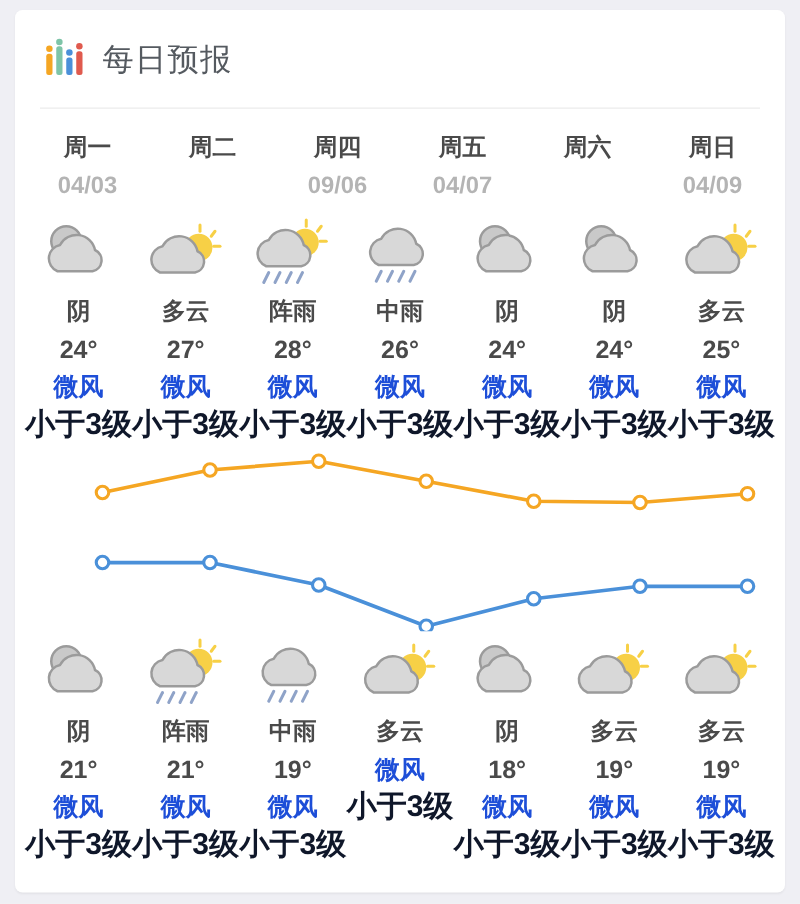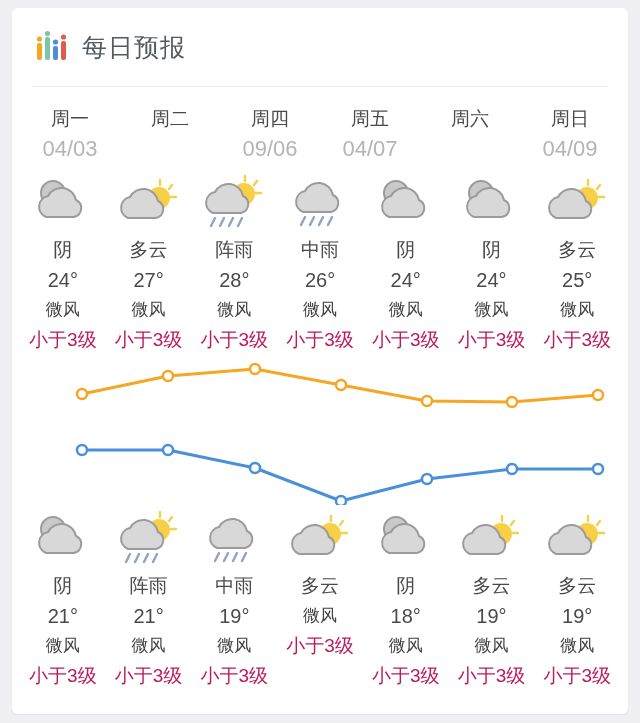--- a/index.html
+++ b/index.html
@@ -47,34 +47,35 @@
   .divider {
     height: 1px;
     background: #ececec;
     margin: 0 20px;
   }
   .columns {
     display: flex;
     width: 100%;
     box-sizing: border-box;
     padding: 0 8px;
+    font-weight: bold;
   }
   .col {
     flex: 1 1 0;
     text-align: center;
     min-width: 0;
   }
   .day-name {
     font-size: 19px;
     color: #4a4a4a;
     margin-top: 18px;
     line-height: 28px;
   }
   .day-date {
-    font-size: 22px;
+    font-size: 19px;
     color: #b4b4b4;
     line-height: 28px;
     margin-top: 2px;
   }
   .icon-row {
     height: 66px;
     display: flex;
     align-items: center;
     justify-content: center;
     margin-top: 6px;
@@ -89,27 +90,27 @@
     font-size: 19px;
     color: #4a4a4a;
     line-height: 30px;
   }
   .temp {
     font-size: 20px;
     color: #4a4a4a;
     line-height: 30px;
   }
   .wind {
-    font-size: 17px;
-    color: #404040;
+    font-size: 20px;
+    color: #1d4ed8;
     line-height: 30px;
   }
   .windlevel {
-    font-size: 19px;
-    color: #be185d;
+    font-size: 24px;
+    color: #0f172a;
     line-height: 30px;
   }
   .chart-wrap {
     position: relative;
     width: 100%;
     height: 150px;
   }
   .chart-wrap svg {
     display: block;
   }

